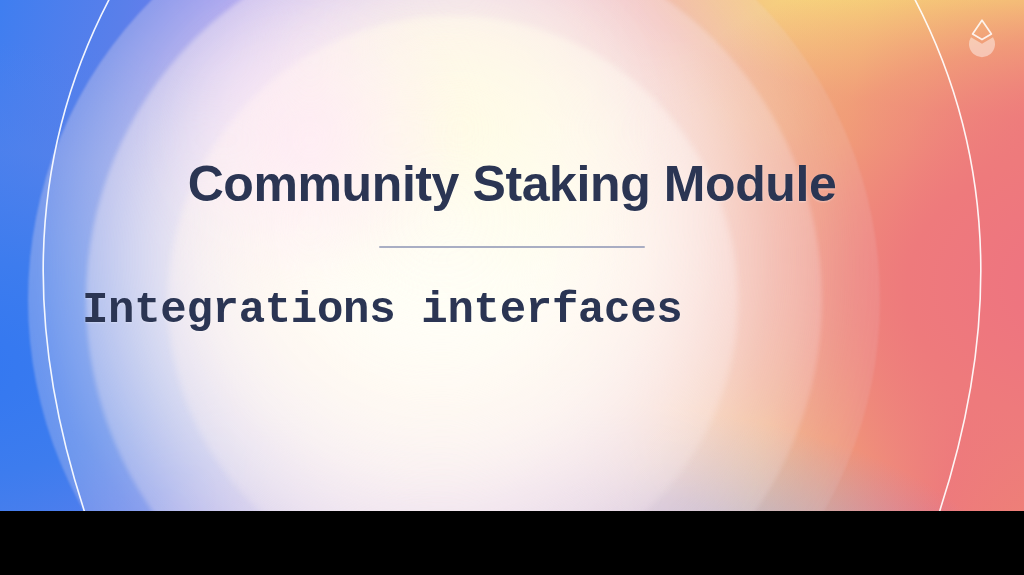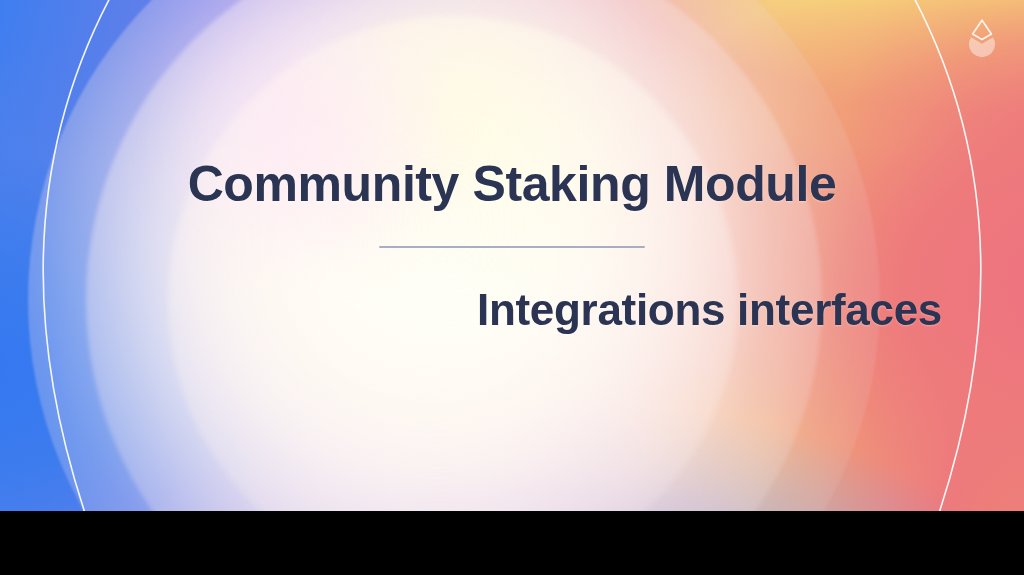--- a/index.html
+++ b/index.html
@@ -185,27 +185,28 @@
     width: 266px;
     height: 2px;
     margin: 30px 0 0 0;
     background: #9aa0bb;
     opacity: 0.85;
     border-radius: 1px;
   }
   .subtitle {
     margin: 36px 0 0 0;
     width: 860px;
-    text-align: right;
+    text-align: left;
     font-size: 44px;
     line-height: 1.2;
     font-weight: 700;
     letter-spacing: -0.3px;
     color: #2b3553;
     text-shadow: 0 1px 2px rgba(255,255,255,0.3);
+    font-family: Liberation Mono, monospace;
   }
 </style>
 </head>
 <body>
 
 <div id="slide">
 
   <div class="bg-base"></div>
   <div class="bg-corner-blue"></div>
   <div class="bg-corner-yellow"></div>

